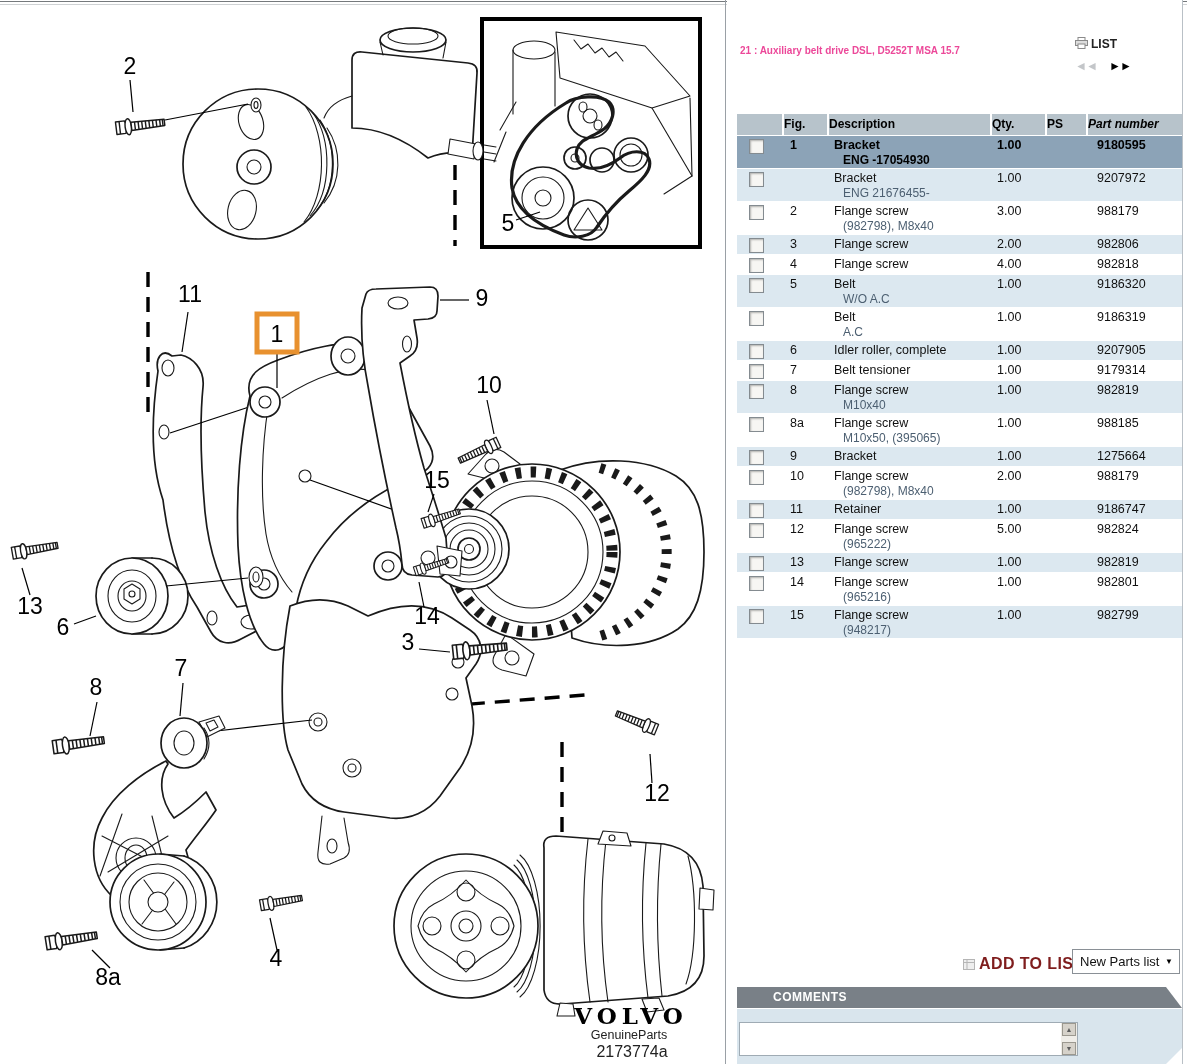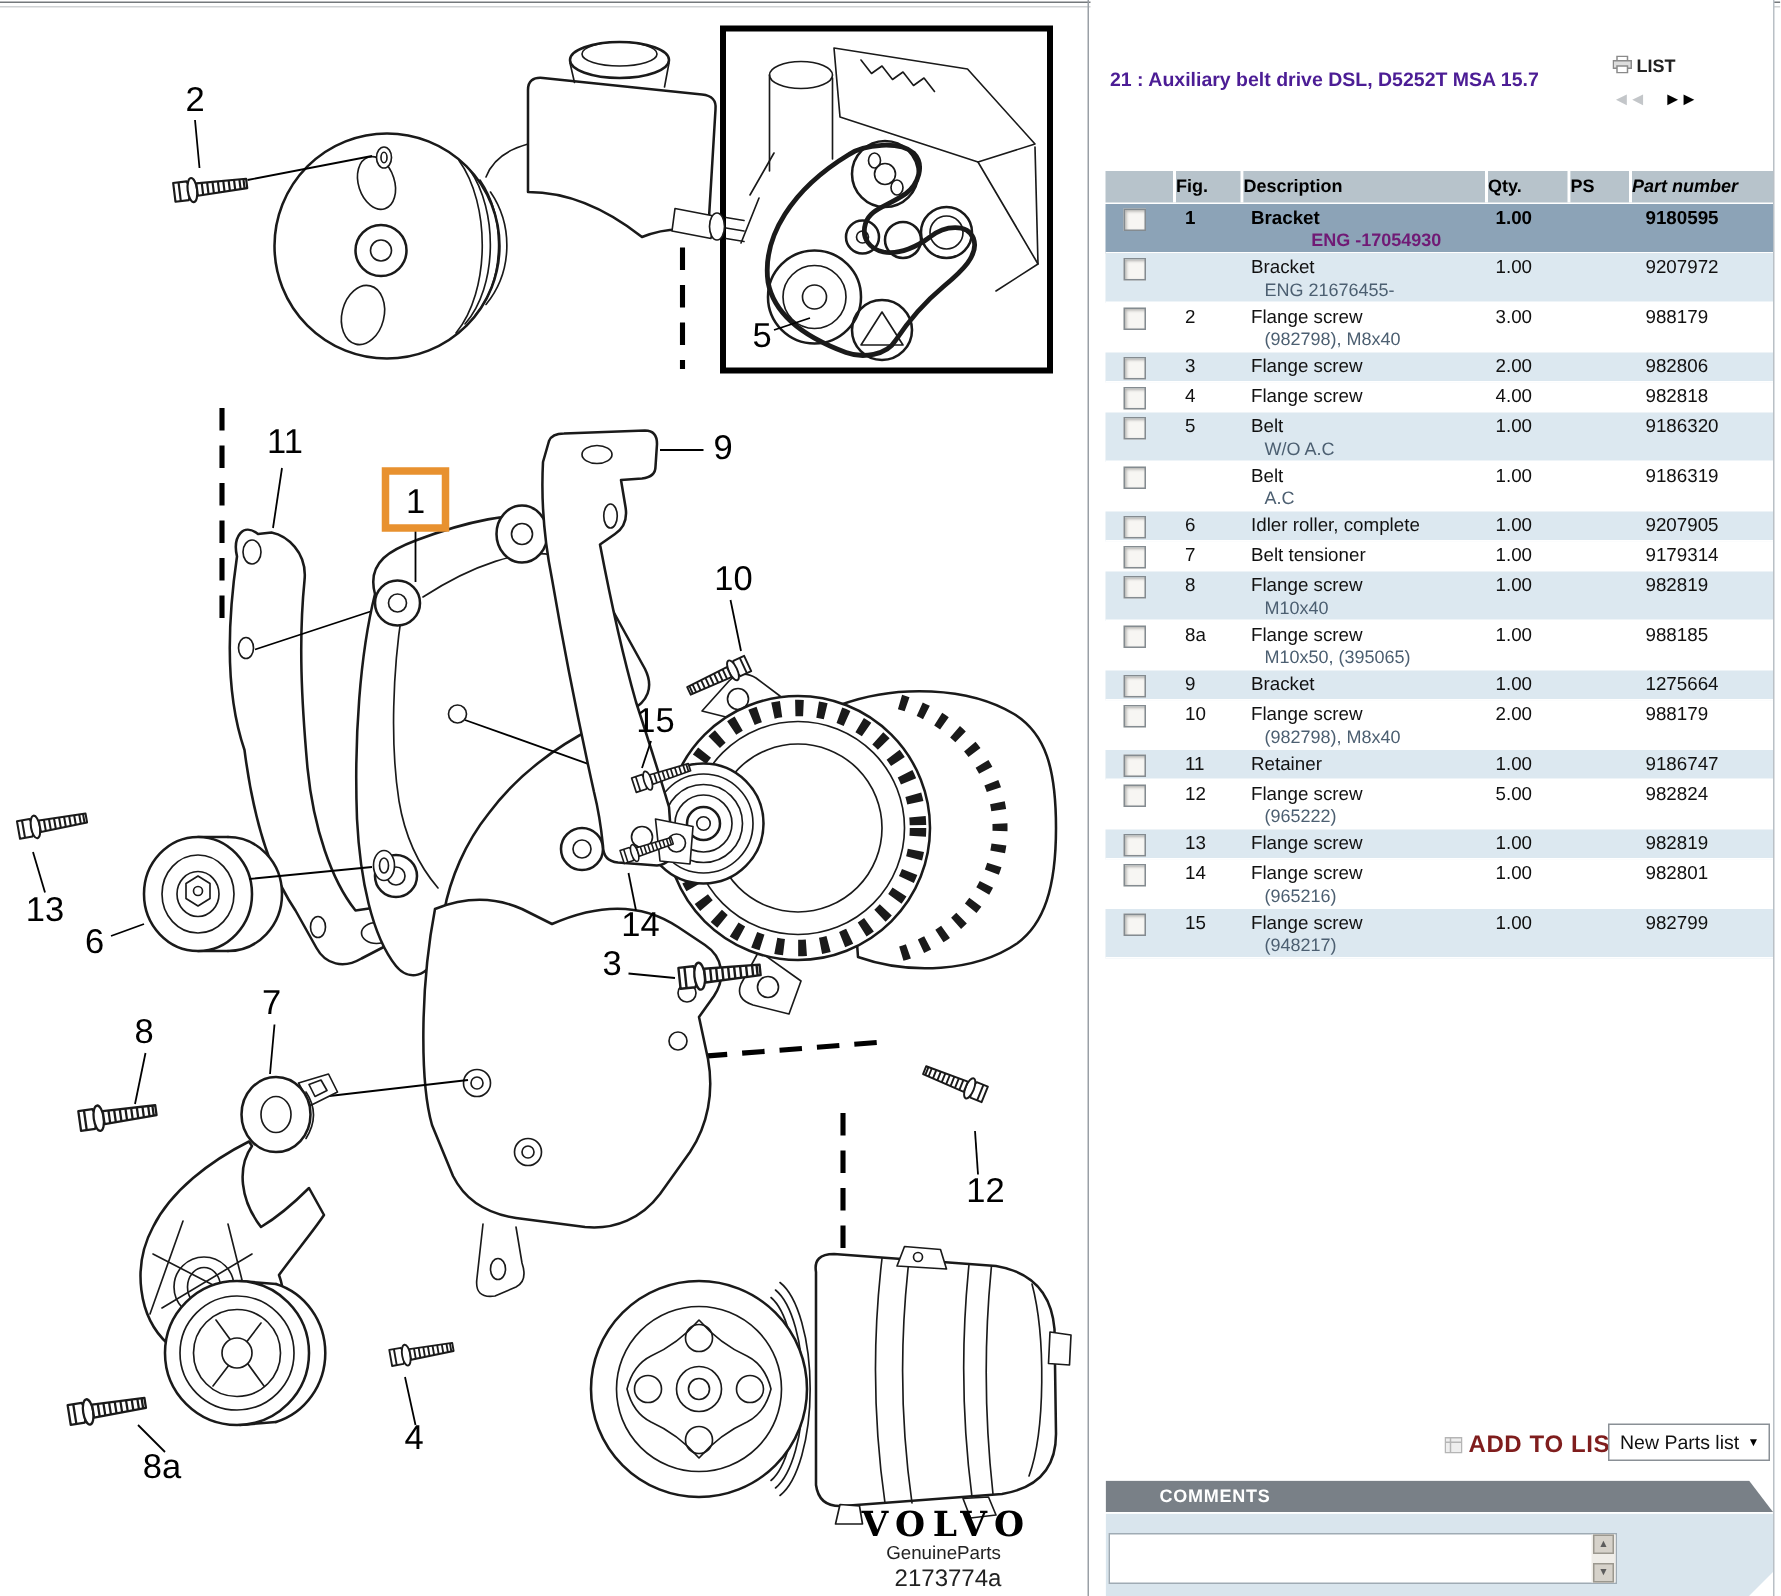--- a/index.html
+++ b/index.html
@@ -17,21 +17,21 @@
   svg .thin{stroke-width:1.1;}
   svg .dash{fill:none;stroke:#000;stroke-width:3.4;stroke-dasharray:15 10;}
   svg .lead{stroke:#000;stroke-width:1.2;fill:none;}
   svg .callout{font:23px "Liberation Sans",sans-serif;fill:#000;}
   svg .logo-text{font:bold 23px "DejaVu Serif",serif;letter-spacing:5px;fill:#000;}
   svg .genuine{font:12.5px "Liberation Sans",sans-serif;fill:#222;}
   svg .dwg{font:16px "Liberation Sans",sans-serif;fill:#222;}
 
   
   .rpanel{position:absolute;left:727px;top:0;width:455px;height:1064px;background:#fff;}
-  .ptitle{position:absolute;left:13px;top:45px;width:340px;font-size:13px;font-weight:bold;color:#4c1d95;}
+  .ptitle{position:absolute;left:13px;top:45px;width:340px;font-size:10px;font-weight:bold;color:#ec4899;}
   .printbox{position:absolute;left:348px;top:37px;font-size:12px;font-weight:bold;color:#222;cursor:pointer;}
   .printbox .picon{display:inline-block;vertical-align:-1px;margin-right:3px;}
   .navarrows{position:absolute;left:348px;top:59px;font-size:12px;letter-spacing:-1px;}
   .nav-prev{color:#c3c6c9;margin-right:10px;cursor:default;}
   .nav-next{color:#000;cursor:pointer;}
 
   .ptable{position:absolute;left:10px;top:114px;width:445px;font-size:12.5px;}
   .phead{display:flex;height:21px;line-height:21px;font-weight:bold;color:#000;font-size:12px;}
   .phead .hc{background:#b7c3cb;border-right:2px solid #fff;box-sizing:border-box;}
   .phead .hc:last-child{border-right:none;font-style:italic;}
@@ -39,21 +39,21 @@
   .pbody{margin-top:1px;}
   .prow{display:flex;box-sizing:border-box;border-bottom:1px solid #fff;}
   .prow.single{height:20px;} .prow.double{height:33px;}
   .prow.white{background:#fff;} .prow.blue{background:#dce8f0;} .prow.dark{background:#8ca3b7;}
   .prow .cell{box-sizing:border-box;}
   .prow .c2{padding:2px 0 0 6px;}
   .prow .c3 .main{padding:2px 0 0 5px;line-height:15px;}
   .prow .c3 .sub{padding:0 0 0 14px;line-height:14px;font-size:12px;color:#4c5f71;}
   .prow .c4{padding:2px 0 0 5px;} .prow .c6{padding:2px 0 0 9px;}
   .prow.dark{font-weight:bold;color:#000;}
-  .prow.dark .c3 .sub{color:#701a75;text-align:center;}
+  .prow.dark .c3 .sub{color:#000000;}
   .cb{display:block;width:13px;height:13px;margin:3px 0 0 12px;background:#f7f6f3;
       border:1px solid #848b90;box-shadow:inset 1px 1px 2px rgba(0,0,0,.28);}
 
   .addlist{position:absolute;left:236px;top:955px;font-size:16px;font-weight:bold;color:#7f1d1d;letter-spacing:.4px;}
   .addlist .aicon{display:inline-block;vertical-align:-1px;margin-right:4px;}
   .plist-select{position:absolute;left:1072px;top:949px;width:108px;height:25px;background:#fff;
       border:1px solid #8a9096;box-sizing:border-box;font-size:13px;line-height:23px;padding-left:7px;cursor:pointer;}
   .plist-select .sel-arrow{position:absolute;right:6px;top:0;font-size:8px;line-height:23px;color:#000;}
 
   .cbar{position:absolute;left:10px;top:987px;width:445px;height:21px;background:#798087;

